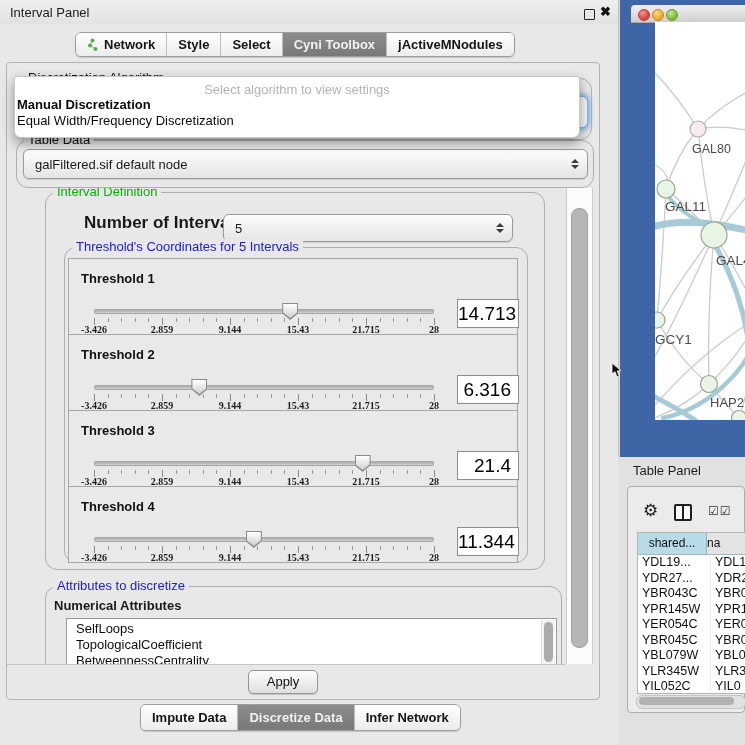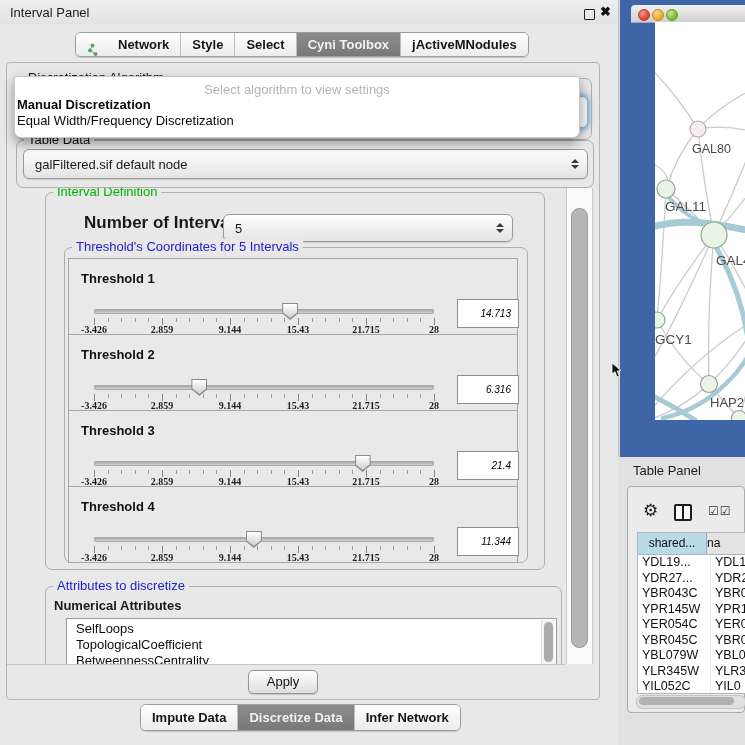--- a/index.html
+++ b/index.html
@@ -10,31 +10,31 @@
   .left-panel{position:absolute;left:0;top:0;width:618px;height:745px;background:#e8e8e8;border-right:1px solid #c2c2c2;}
   .cp-titlebar{position:absolute;left:0;top:0;width:618px;height:24px;background:linear-gradient(#efefef,#e2e2e2);}
   .cp-title{position:absolute;left:10px;top:5px;font-size:13px;color:#1c1c1c;}
   .float-btn{position:absolute;left:584px;top:9px;width:9px;height:9px;border:1.5px solid #222;border-radius:1px;}
   .close-btn{position:absolute;left:600px;top:4px;font-size:13px;font-weight:bold;color:#111;}
 
   
   .tabbar{position:absolute;display:flex;border:1px solid #9c9c9c;border-radius:6px;overflow:hidden;
           background:#fdfdfd;box-shadow:0 1px 1px rgba(0,0,0,.15);}
   .tabbar .tab{padding:0 11px;line-height:23px;font-size:13px;font-weight:bold;color:#151515;
-               border-right:1px solid #bdbdbd;background:linear-gradient(#fefefe,#ececec);display:flex;align-items:flex-end;gap:19px;}
+               border-right:1px solid #bdbdbd;background:linear-gradient(#fefefe,#ececec);display:flex;align-items:center;gap:5px;}
   .tabbar .tab:last-child{border-right:none;}
   .tabbar .tab.active{background:linear-gradient(#8d8d8d,#787878);color:#f1f1f1;}
   .top-tabs{left:75px;top:32px;height:23px;}
   .bottom-tabs{left:140px;top:704px;height:25px;}
   .bottom-tabs .tab{line-height:25px;}
 
   
   .content-panel{position:absolute;left:6px;top:62px;width:592px;height:636px;border:1px solid #b4b4b4;border-radius:4px;background:#e8e8e8;}
 
-  .grp{position:absolute;border:1px solid #aeaeae;border-radius:7px;}
+  .grp{position:absolute;border:1px solid #aeaeae;border-radius:12px;}
   .grp-title{position:absolute;top:-9px;left:7px;background:#e8e8e8;padding:0 4px;font-size:13px;white-space:nowrap;}
   .t-black{color:#111;} .t-green{color:#00b400;} .t-blue{color:#2020d0;}
 
   .combo{position:absolute;border:1px solid #9a9a9a;border-radius:6px;background:linear-gradient(#fdfdfd,#e4e4e4);
          font-size:13px;display:flex;align-items:center;box-shadow:0 1px 1px rgba(0,0,0,.12);}
   .combo .val{padding-left:11px;}
   .stepper{position:absolute;right:8px;top:50%;transform:translateY(-50%);display:flex;flex-direction:column;gap:2px;}
   .stepper i{display:block;width:0;height:0;border-left:4px solid transparent;border-right:4px solid transparent;}
   .stepper .up{border-bottom:4px solid #3c3c3c;}
   .stepper .dn{border-top:4px solid #3c3c3c;}
@@ -62,21 +62,21 @@
          background:repeating-linear-gradient(90deg,#9a9a9a 0 1px,transparent 1px 13.6px);}
   .ticks-major{position:absolute;left:0;top:17px;width:341px;height:7px;
          background:repeating-linear-gradient(90deg,#8a8a8a 0 1px,transparent 1px 68px);}
   .knob{position:absolute;top:2px;width:16px;height:17px;margin-left:-8px;background:#8a8a8a;
         clip-path:polygon(0 0,100% 0,100% 60%,50% 100%,0 60%);}
   .knob::before{content:"";position:absolute;left:1px;right:1px;top:1px;bottom:2px;
         clip-path:polygon(0 0,100% 0,100% 60%,50% 100%,0 60%);background:linear-gradient(#ffffff,#cfcfcf);}
   .tick-labels{position:absolute;left:0;top:23px;width:340px;height:12px;}
   .tick-labels span{position:absolute;transform:translateX(-50%);font-size:10px;font-weight:bold;color:#1d1d1d;white-space:nowrap;}
   .valbox{position:absolute;left:388px;top:40px;width:53px;height:27px;background:#fff;border:1px solid #8e8e8e;
-          font-size:10px;text-align:right;padding-right:7px;line-height:27px;color:#000;font-style:italic;}
+          font-size:19px;text-align:right;padding-right:7px;line-height:27px;color:#000;}
 
   
   .attr-list{position:absolute;left:20px;top:31px;width:489px;height:46px;background:#fff;border:1px solid #9a9a9a;overflow:hidden;}
   .attr-list .item{font-size:13px;line-height:16px;padding-left:9px;color:#0d0d0d;}
   .list-scroll{position:absolute;right:1px;top:1px;width:13px;height:60px;background:#f4f4f4;border-left:1px solid #ddd;}
   .list-scroll .thumb{position:absolute;left:2px;top:2px;width:9px;height:40px;background:#ababab;border-radius:5px;}
 
   
   .main-scroll{position:absolute;left:566px;top:188px;width:25px;height:476px;background:#fbfbfb;
                border-left:1px solid #c9c9c9;border-right:1px solid #c9c9c9;}

